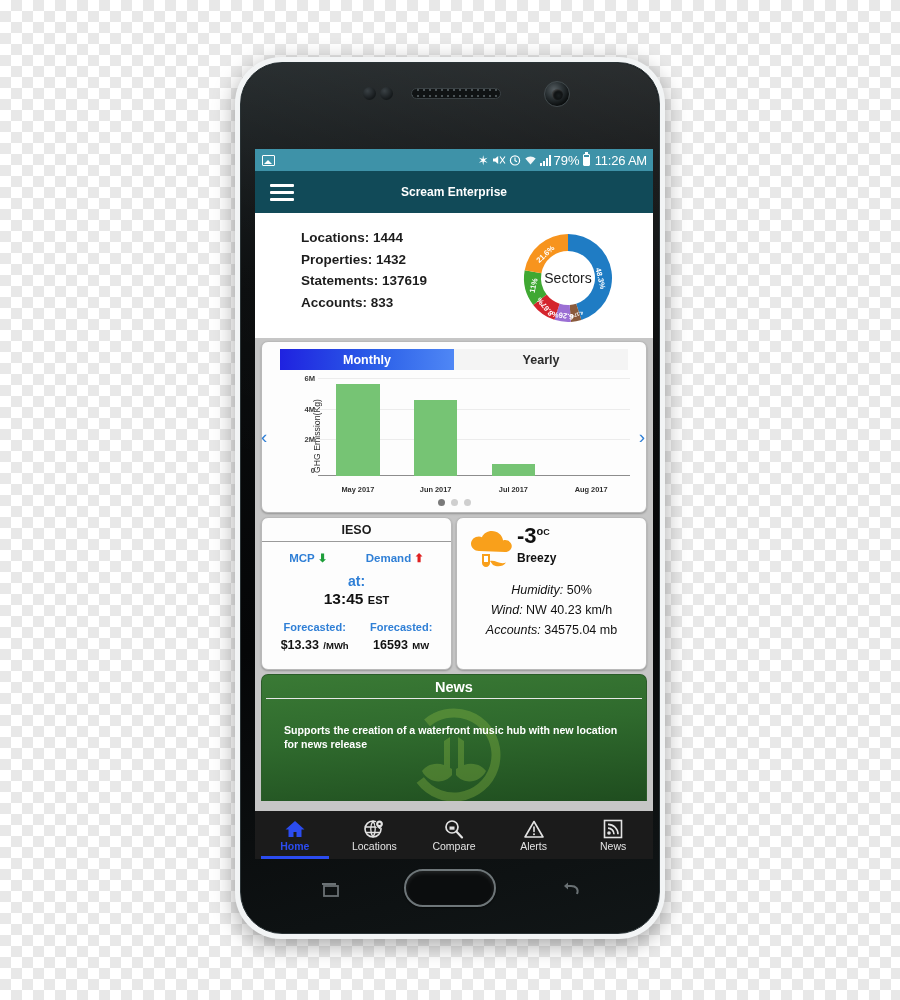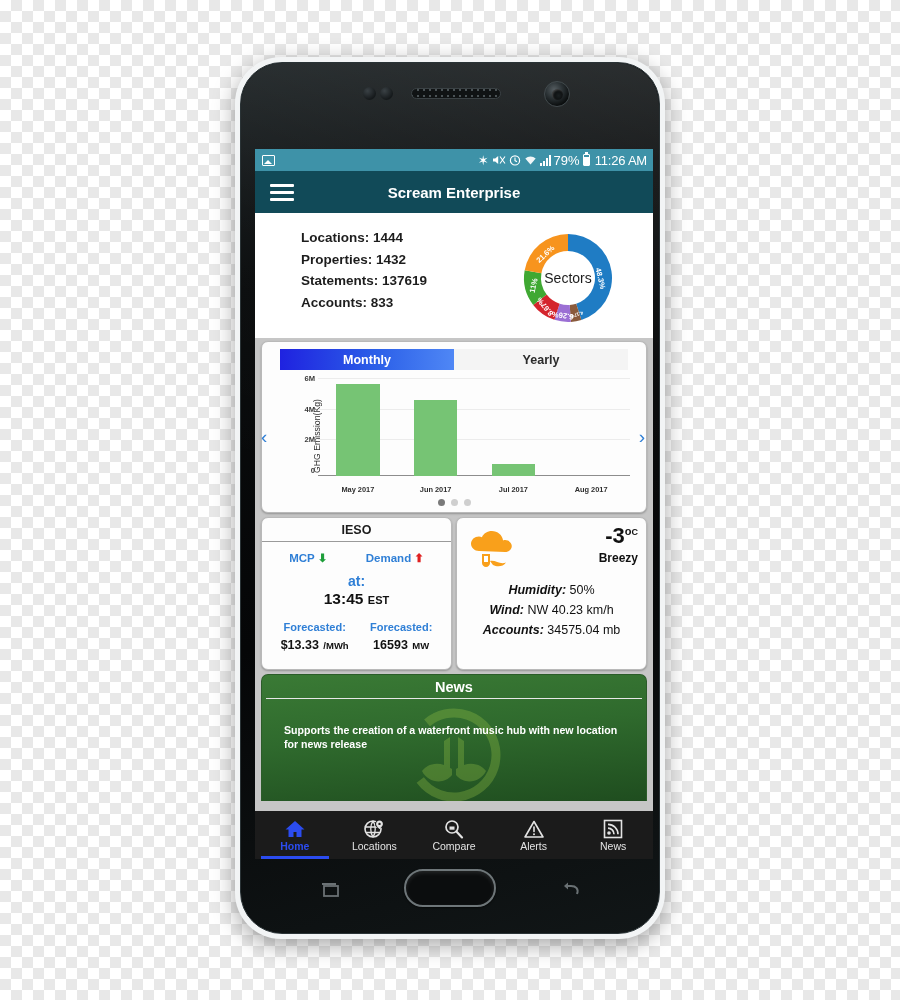--- a/index.html
+++ b/index.html
@@ -112,21 +112,21 @@
 
   
   .appbar {
     height: 42px; background: #114a58;
     display: flex; align-items: center; position: relative;
   }
   .hamburger { margin-left: 15px; width: 24px; cursor: pointer; }
   .hamburger span { display:block; height:3px; background:#fff; margin:4px 0; border-radius:1px; }
   .app-title {
     position:absolute; left:0; right:0; text-align:center;
-    color:#fff; font-size:15px; font-weight:bold; pointer-events:none;
+    color:#fff; font-size:12px; font-weight:bold; pointer-events:none;
   }
 
   
   .stats-panel {
     background: #ffffff; padding: 14px 0 12px 0;
     display:flex; align-items:flex-start; height: 125px;
   }
   .stats-list { padding-left: 46px; }
   .stats-list div {
     font-size: 13.5px; font-weight: bold; color:#1d1d1d; line-height: 21.5px;
@@ -206,27 +206,27 @@
   .fc-row { display:flex; justify-content:space-around; margin-top: 13px; }
   .fc-col { text-align:center; }
   .fc-col .lbl { font-size: 11px; font-weight:bold; color:#2f7fd6; }
   .fc-col .val { margin-top: 2px; color:#111; }
   .fc-col .val b { font-size: 12.5px; }
   .fc-col .val i { font-size: 9.5px; font-style:normal; font-weight:bold; }
 
   .weather-card { flex:1; padding: 7px 8px; }
   .w-top { display:flex; align-items:flex-start; }
   .w-icon { width: 56px; flex:none; margin-top: 2px; }
-  .w-right { flex:1; text-align:right; margin-left:-4px; }
+  .w-right { flex:1; text-align:left; margin-left:-4px; }
   .w-temp { font-size: 22px; font-weight:bold; color:#111; line-height:1; }
   .w-temp sup { font-size: 11px; }
   .w-temp sup small { font-size: 9px; }
   .w-cond { font-size: 12px; font-weight:bold; color:#111; margin-top: 4px; }
   .w-line { text-align:center; font-size: 12.5px; color:#111; margin-top: 6px; }
-  .w-line em { font-style: italic; font-weight: bold; }
+  .w-line em { font-style: italic; font-weight: normal; }
   .w-line b { font-weight: normal; }
 
   
   .news-card {
     margin: 4px 6px 0 6px; height: 127px;
     border-radius: 7px 7px 0 0;
     background: linear-gradient(175deg, #3a7a35 0%, #2f6a2d 45%, #1f4d1f 100%);
     border:1px solid #2b5c29; border-bottom:none;
     position:relative; overflow:hidden;
   }

